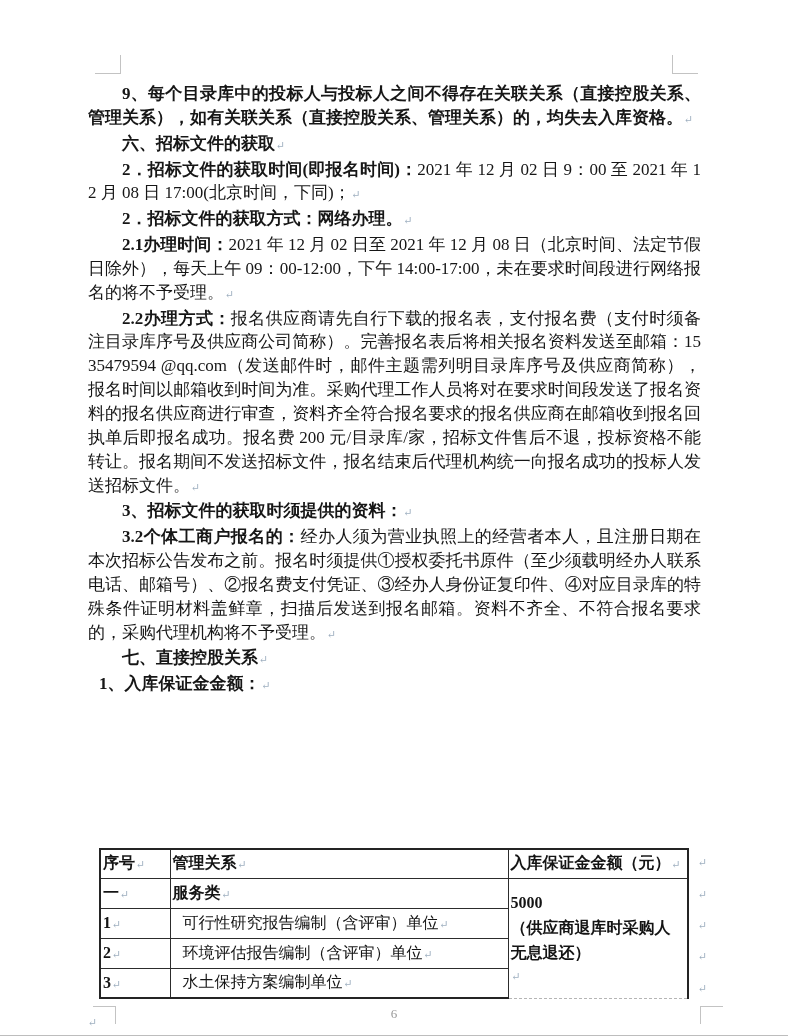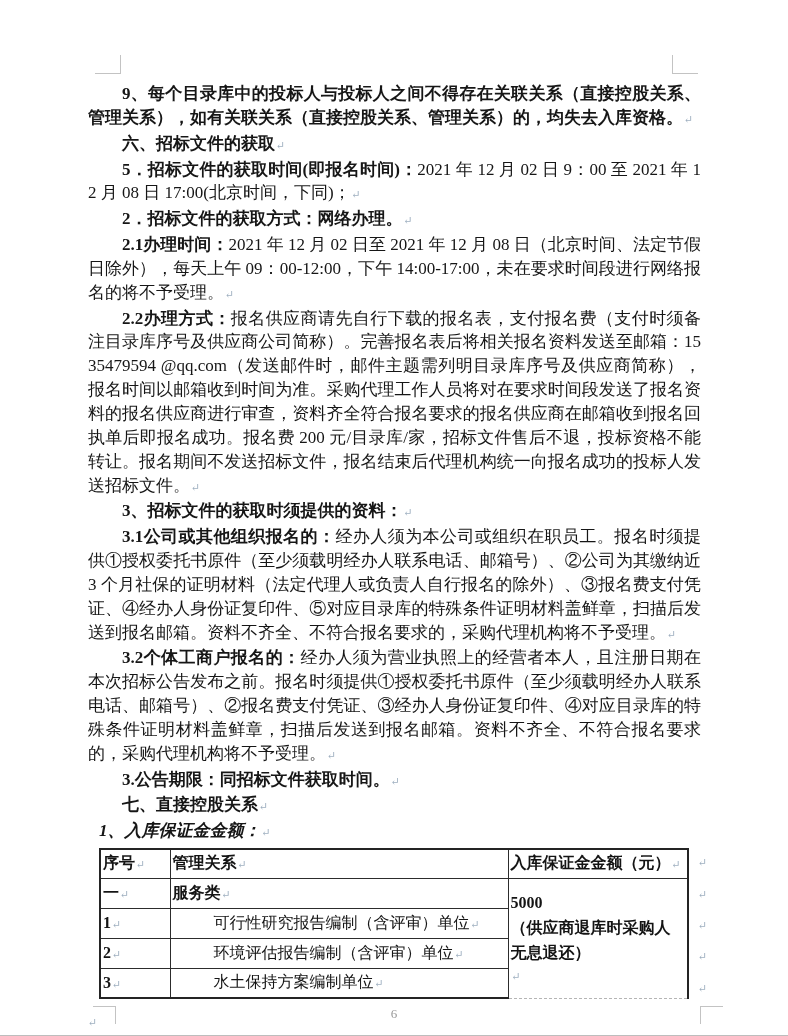--- a/index.html
+++ b/index.html
@@ -16,42 +16,42 @@
   .crop.br { left:700px; top:1006px; width:22px; height:17px; border-left:1px solid #c3c3c3;  border-top:1px solid #c3c3c3; }
 
   .content {
     position:absolute; left:88px; top:82px; width:613px; height:764px; overflow:hidden;
   }
   p.doc {
     margin:0; font-size:17px; line-height:23.85px;
     text-align:justify; text-justify:inter-ideograph; text-indent:34px;
     word-break:break-all;
   }
-  p.doc.ind1 { text-indent:11px;font-style:italic; }
+  p.doc.ind1 { text-indent:11px; }
   p.doc .b { font-weight:bold; }
   .pmark { color:#9fb0c0; font-size:11px; font-weight:normal; padding-left:1px; }
 
   
   table.tbl {
     position:absolute; left:99px; top:848px; border-collapse:collapse; table-layout:fixed;
     font-size:16px; color:#141414;
   }
   .tbl th, .tbl td {
     border:1px solid #2c2c2c; padding:0 2px; text-align:left; vertical-align:middle;
     font-weight:normal; box-sizing:border-box;
   }
   .tbl { border:2px solid #242424; border-bottom:none; }
   .tbl th { font-weight:bold; height:29px; }
   .tbl td { height:30px; }
   .tbl .c-no   { width:70px; }
   .tbl .c-name { width:338px; }
   .tbl .c-amt  { width:180px; }
   .tbl td.no { font-weight:bold; }
   .tbl td.cat { font-weight:bold; }
-  .tbl td.name { text-align:left; padding-left:43px; }
+  .tbl td.name { text-align:left; padding-left:12px; }
   .tbl tr.last td.no, .tbl tr.last td.name { border-bottom:2px solid #242424; }
   .tbl td.deposit {
     font-weight:bold; line-height:25px; border-bottom:1px dashed #b5b5b5;
   }
   .tbl td.deposit .pline { line-height:20px; }
 
   .rowmark { position:absolute; color:#9fb0c0; font-size:11px; }
   .pagenum {
     position:absolute; left:0; right:0; top:1006px; text-align:center;
     color:#989898; font-size:13px;
@@ -63,28 +63,26 @@
 <div class="page">
 
   <div class="crop tl"></div>
   <div class="crop tr"></div>
   <div class="crop bl"></div>
   <div class="crop br"></div>
 
   <div class="content">
     <p class="doc"><span class="b">9、每个目录库中的投标人与投标人之间不得存在关联关系（直接控股关系、管理关系），如有关联关系（直接控股关系、管理关系）的，均失去入库资格。</span><span></span><span class="pmark">↵</span></p>
     <p class="doc"><span class="b">六、招标文件的获取</span><span></span><span class="pmark">↵</span></p>
-    <p class="doc"><span class="b">5．招标文件的获取时间(即报名时间)：</span><span>2021 年 12 月 02 日 9：00 至 2021 年 12 月 08 日 17:00(北京时间，下同)；</span><span class="pmark">↵</span></p>
+    <p class="doc"><span class="b">2．招标文件的获取时间(即报名时间)：</span><span>2021 年 12 月 02 日 9：00 至 2021 年 12 月 08 日 17:00(北京时间，下同)；</span><span class="pmark">↵</span></p>
     <p class="doc"><span class="b">2．招标文件的获取方式：网络办理。</span><span></span><span class="pmark">↵</span></p>
     <p class="doc"><span class="b">2.1办理时间：</span><span>2021 年 12 月 02 日至 2021 年 12 月 08 日（北京时间、法定节假日除外），每天上午 09：00-12:00，下午 14:00-17:00，未在要求时间段进行网络报名的将不予受理。</span><span class="pmark">↵</span></p>
     <p class="doc"><span class="b">2.2办理方式：</span><span>报名供应商请先自行下载的报名表，支付报名费（支付时须备注目录库序号及供应商公司简称）。完善报名表后将相关报名资料发送至邮箱：1535479594 @qq.com（发送邮件时，邮件主题需列明目录库序号及供应商简称），报名时间以邮箱收到时间为准。采购代理工作人员将对在要求时间段发送了报名资料的报名供应商进行审查，资料齐全符合报名要求的报名供应商在邮箱收到报名回执单后即报名成功。报名费 200 元/目录库/家，招标文件售后不退，投标资格不能转让。报名期间不发送招标文件，报名结束后代理机构统一向报名成功的投标人发送招标文件。</span><span class="pmark">↵</span></p>
     <p class="doc"><span class="b">3、招标文件的获取时须提供的资料：</span><span></span><span class="pmark">↵</span></p>
-    <p class="doc"><span class="b">3.1公司或其他组织报名的：</span><span>经办人须为本公司或组织在职员工。报名时须提供①授权委托书原件（至少须载明经办人联系电话、邮箱号）、②公司为其缴纳近 3 个月社保的证明材料（法定代理人或负责人自行报名的除外）、③报名费支付凭证、④经办人身份证复印件、⑤对应目录库的特殊条件证明材料盖鲜章，扫描后发送到报名邮箱。资料不齐全、不符合报名要求的，采购代理机构将不予受理。</span><span class="pmark">↵</span></p>
     <p class="doc"><span class="b">3.2个体工商户报名的：</span><span>经办人须为营业执照上的经营者本人，且注册日期在本次招标公告发布之前。报名时须提供①授权委托书原件（至少须载明经办人联系电话、邮箱号）、②报名费支付凭证、③经办人身份证复印件、④对应目录库的特殊条件证明材料盖鲜章，扫描后发送到报名邮箱。资料不齐全、不符合报名要求的，采购代理机构将不予受理。</span><span class="pmark">↵</span></p>
-    <p class="doc"><span class="b">3.公告期限：同招标文件获取时间。</span><span></span><span class="pmark">↵</span></p>
     <p class="doc"><span class="b">七、直接控股关系</span><span></span><span class="pmark">↵</span></p>
     <p class="doc ind1"><span class="b">1、入库保证金金额：</span><span></span><span class="pmark">↵</span></p>
   </div>
 
   <table class="tbl">
     <colgroup>
         <col class="c-no">
         <col class="c-name">
         <col class="c-amt">
       </colgroup>

